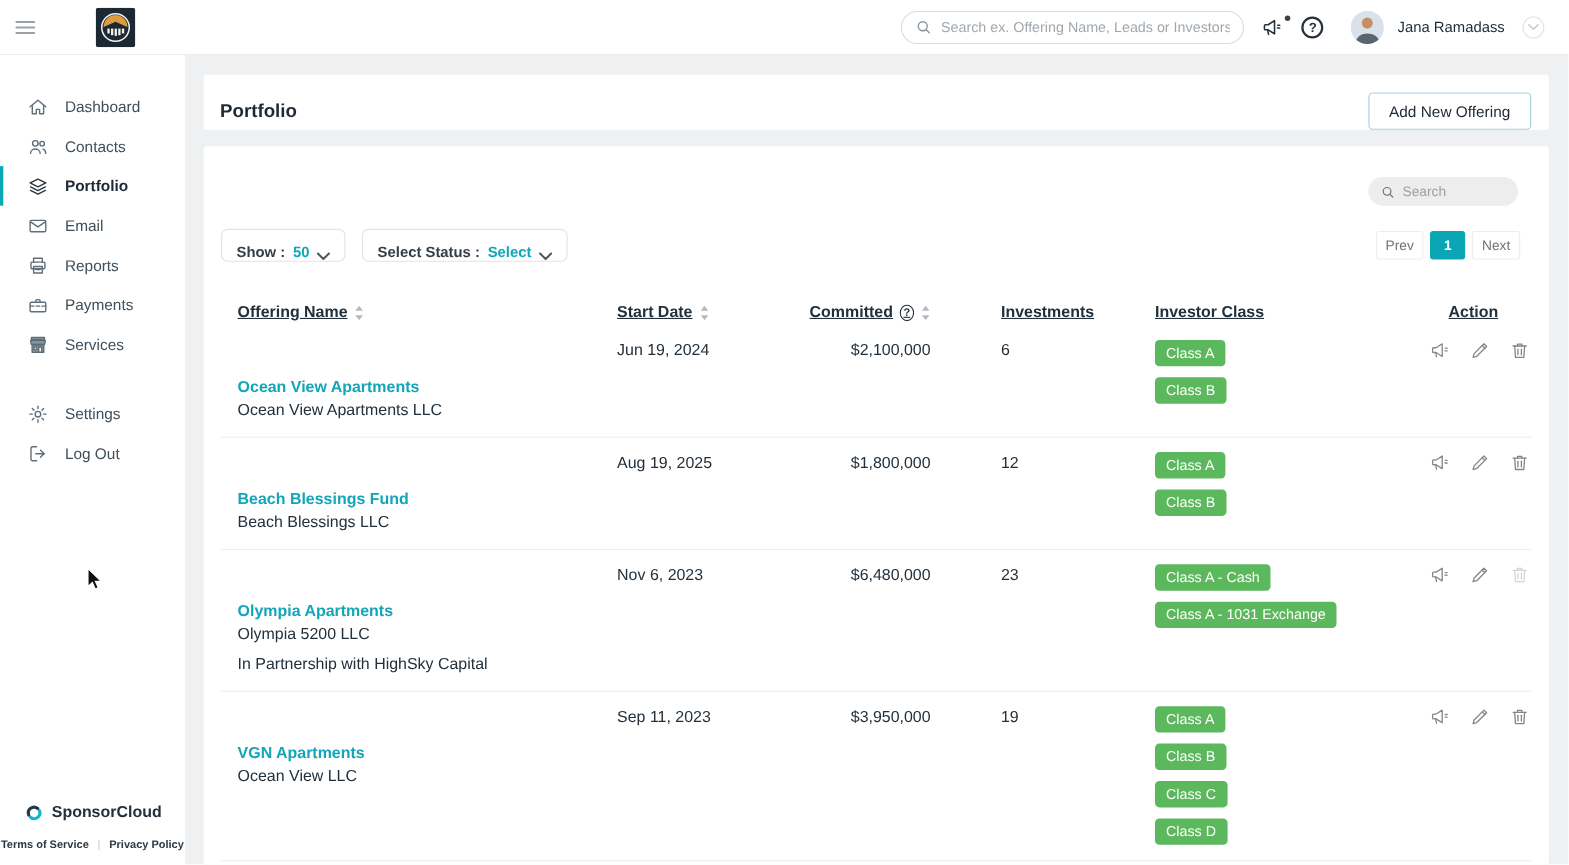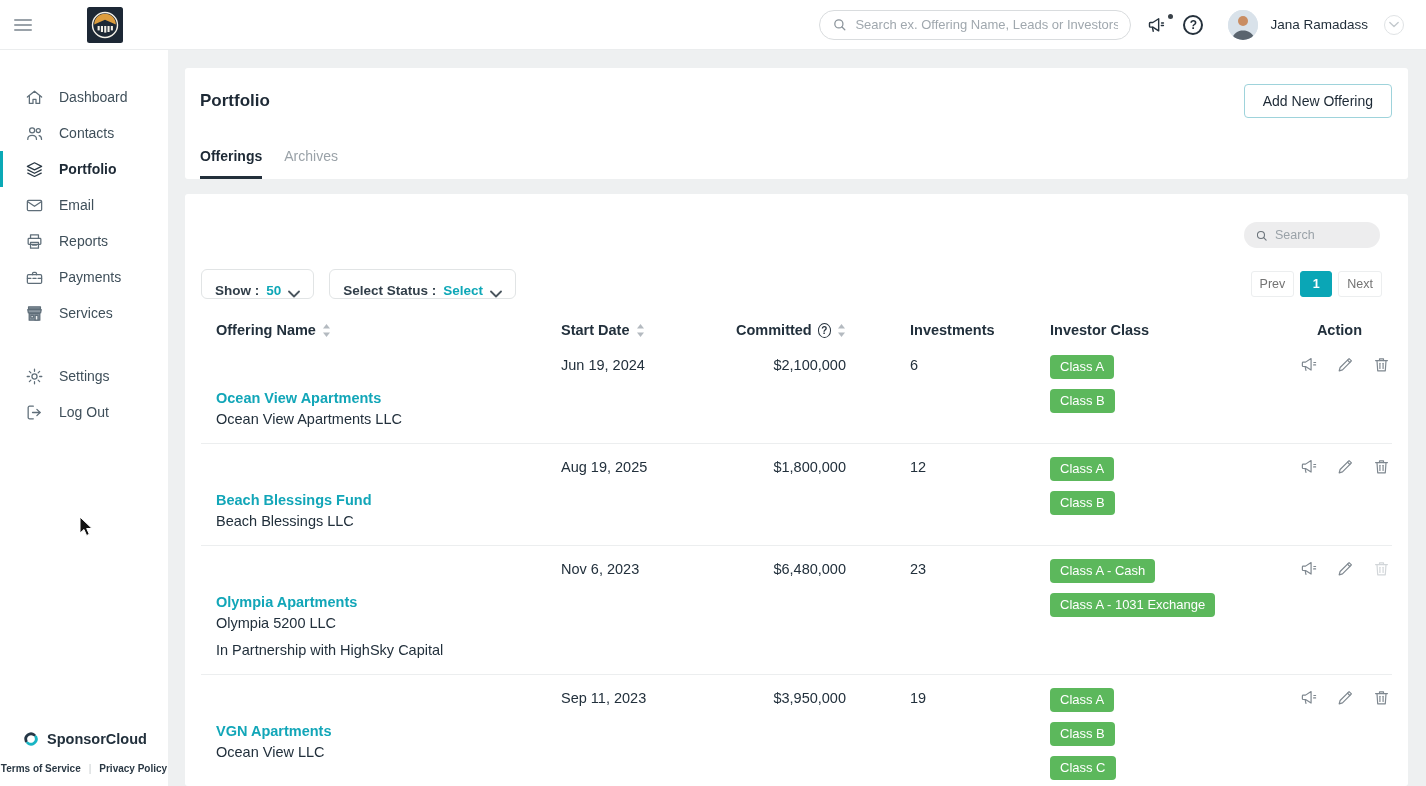--- a/index.html
+++ b/index.html
@@ -54,21 +54,21 @@
   .pill input::placeholder{color:#9aa2a8;}
   .controls-row{display:flex;align-items:center;margin-top:21px;flex:none;}
   .filter-box{height:30px;border:1px solid #e1e4e5;border-radius:6px;display:flex;align-items:flex-end;gap:7px;padding:0 13px;font-size:13.5px;font-weight:bold;color:#313e49;background:#fff;cursor:pointer;}
   .filter-box + .filter-box{margin-left:15px;}
   .filter-val{color:#0ea7b7;}
   .filter-box svg{width:12px;height:8px;stroke:#4a555e;fill:none;stroke-width:1.8;stroke-linecap:round;stroke-linejoin:round;}
   .pager{margin-left:auto;display:flex;gap:6px;margin-right:10px;}
   .page-btn{min-width:32px;height:26px;border:1px solid #eceeef;border-radius:3px;background:#fff;color:#737373;font-size:12.5px;display:flex;align-items:center;justify-content:center;padding:0 8px;cursor:pointer;font-family:inherit;}
   .page-btn.current{background:#0aa6b6;border-color:#0aa6b6;color:#fff;font-weight:bold;}
   .thead,.trow{display:grid;grid-template-columns:360px 175px 110px 204px 250px 1fr;}
-  .thead{margin-top:23px;margin-bottom:4px;align-items:center;flex:none;}
+  .thead{margin-top:38px;margin-bottom:4px;align-items:center;flex:none;text-decoration:underline;}
   .th{font-size:14.5px;font-weight:bold;color:#22303c;display:flex;align-items:center;gap:6px;cursor:pointer;}
   .th.c-name{padding-left:15px;}
   .th.c-committed{justify-content:flex-end;}
   .th.c-investments{padding-left:64px;cursor:default;}
   .th.c-class{cursor:default;}
   .th.c-action{justify-content:flex-end;padding-right:30px;cursor:default;}
   .sort svg{width:9px;height:13px;}
   .qmark{width:15px;height:15px;border:1.5px solid #25313c;border-radius:50%;font-size:10px;font-weight:bold;display:flex;align-items:center;justify-content:center;color:#25313c;}
   .tbody{flex:1;}
   .trow{padding:13px 0 14px;border-top:1px solid #eceeef;}
@@ -238,24 +238,20 @@
       </div>
     </div>
   </div>
 
   <div class="main">
     <div class="header-card">
       <div class="title-row">
         <div class="page-title">Portfolio</div>
         <button class="add-btn">Add New Offering</button>
       </div>
-      <div class="tabs">
-        <div class="tab active">Offerings</div>
-        <div class="tab">Archives</div>
-      </div>
     </div>
 
     <div class="table-card">
       <div class="search-row">
         <div class="pill">
           <svg viewBox="0 0 24 24" fill="none" stroke-width="2" stroke-linecap="round">
               <circle cx="11" cy="11" r="6.5"></circle>
               <path d="M16 16l4.5 4.5"></path>
             </svg>
           <input type="text" placeholder="Search" style="">

